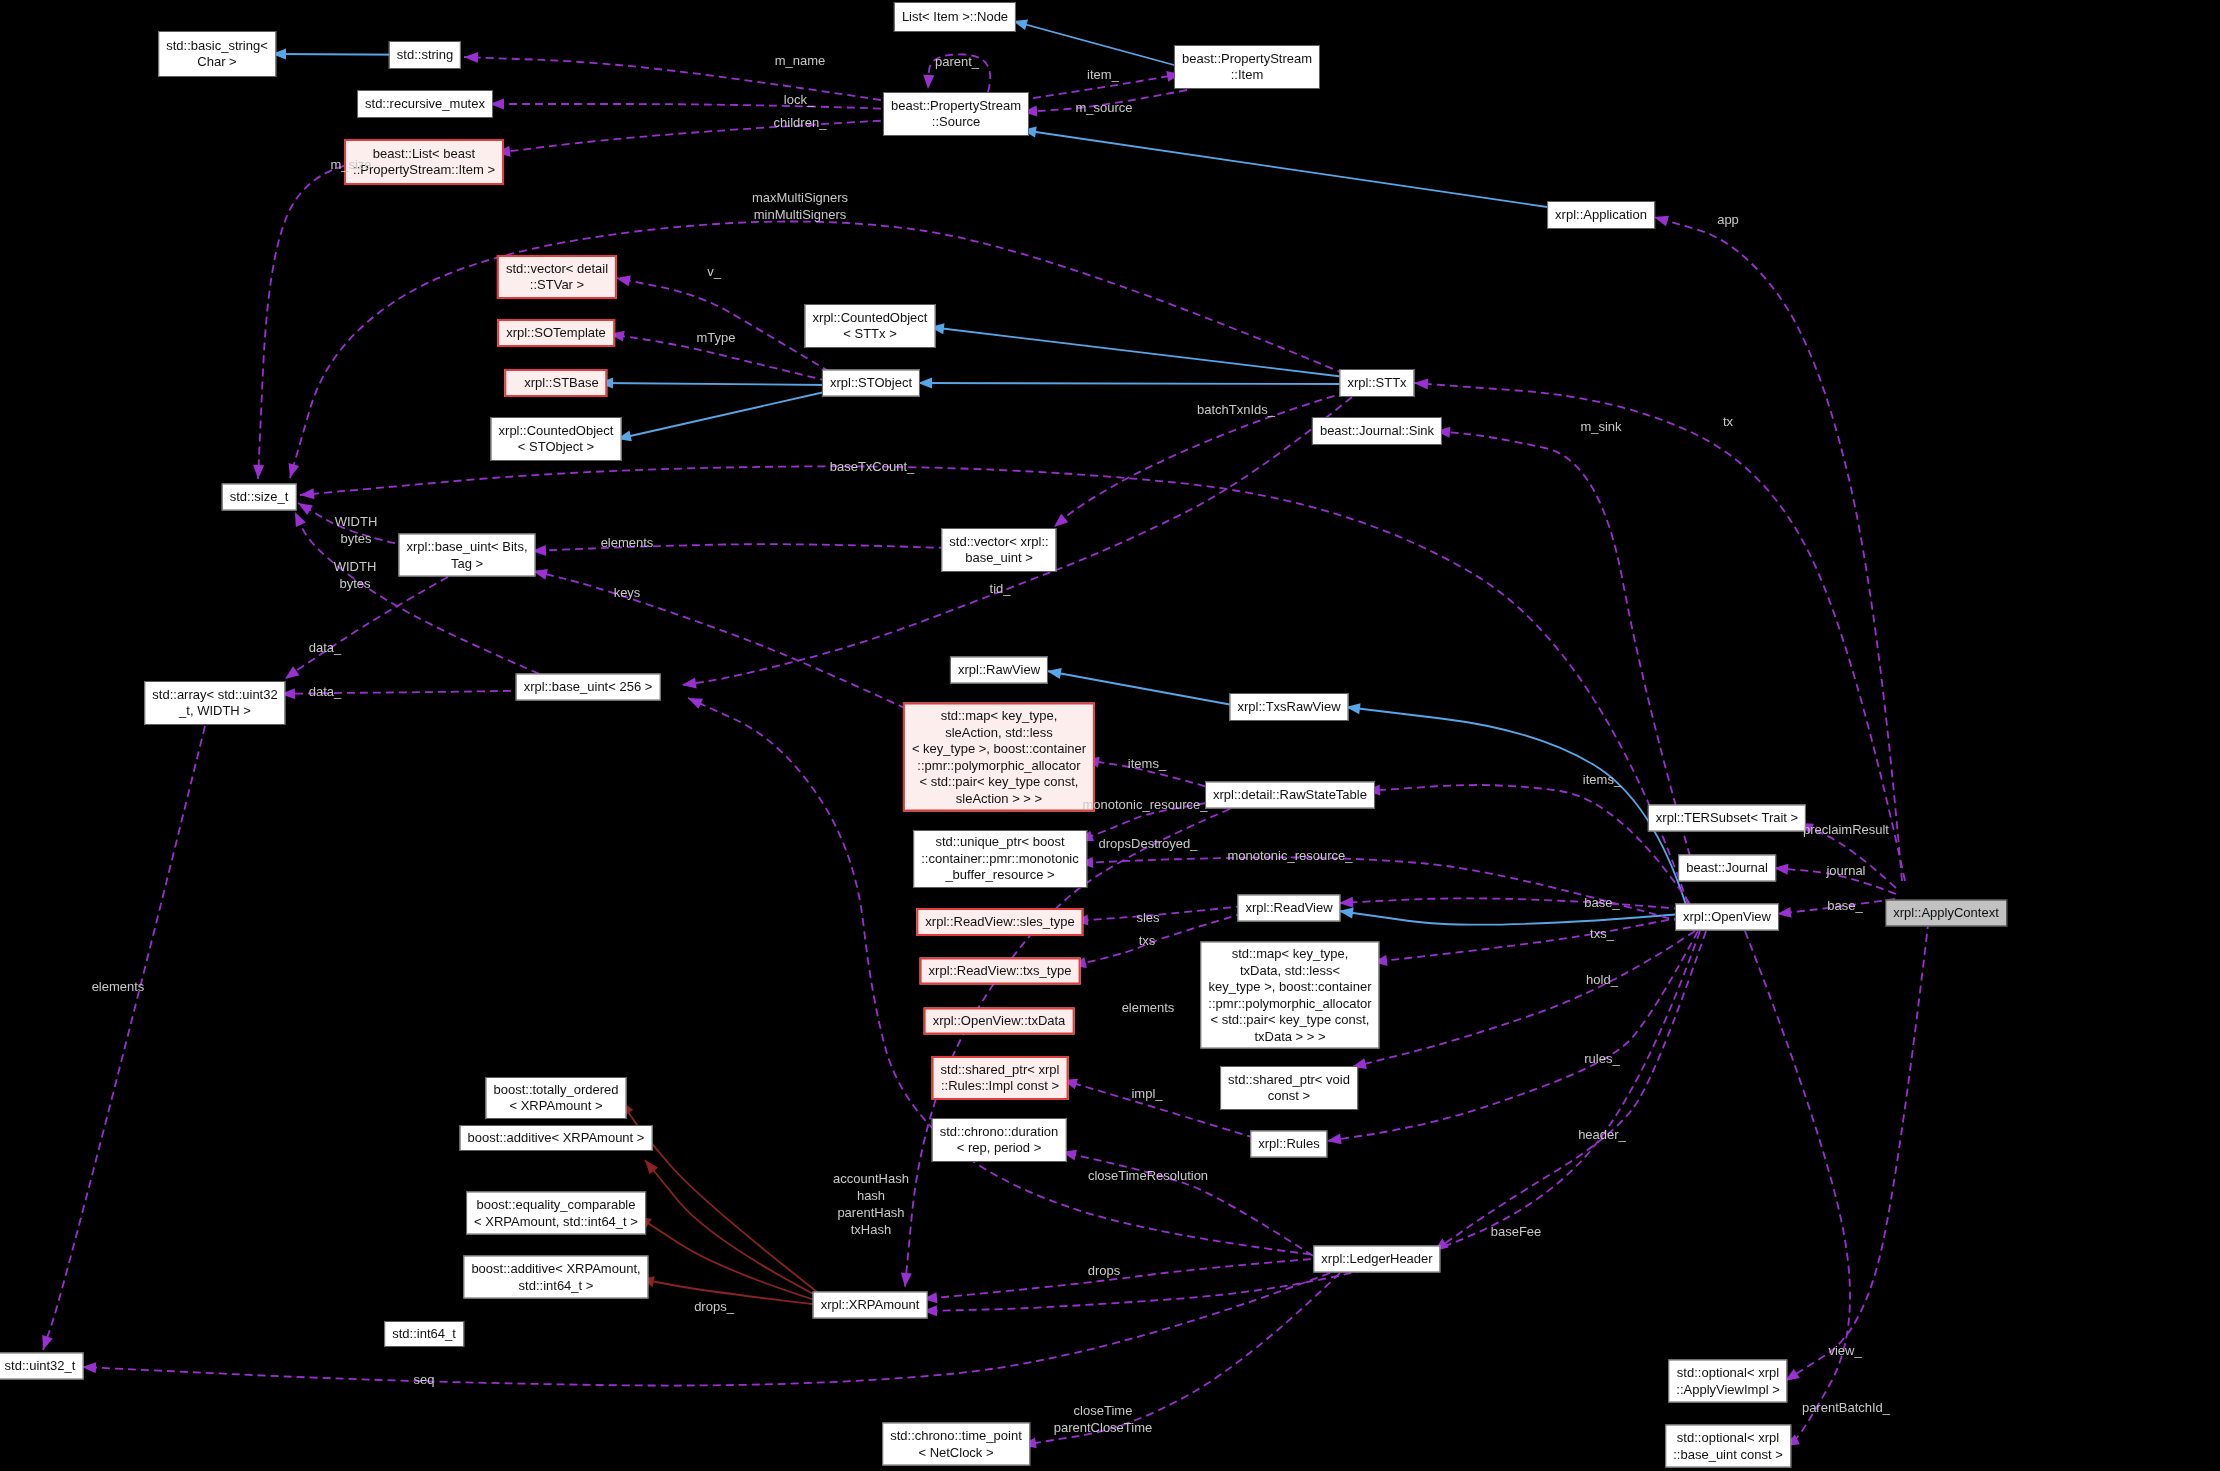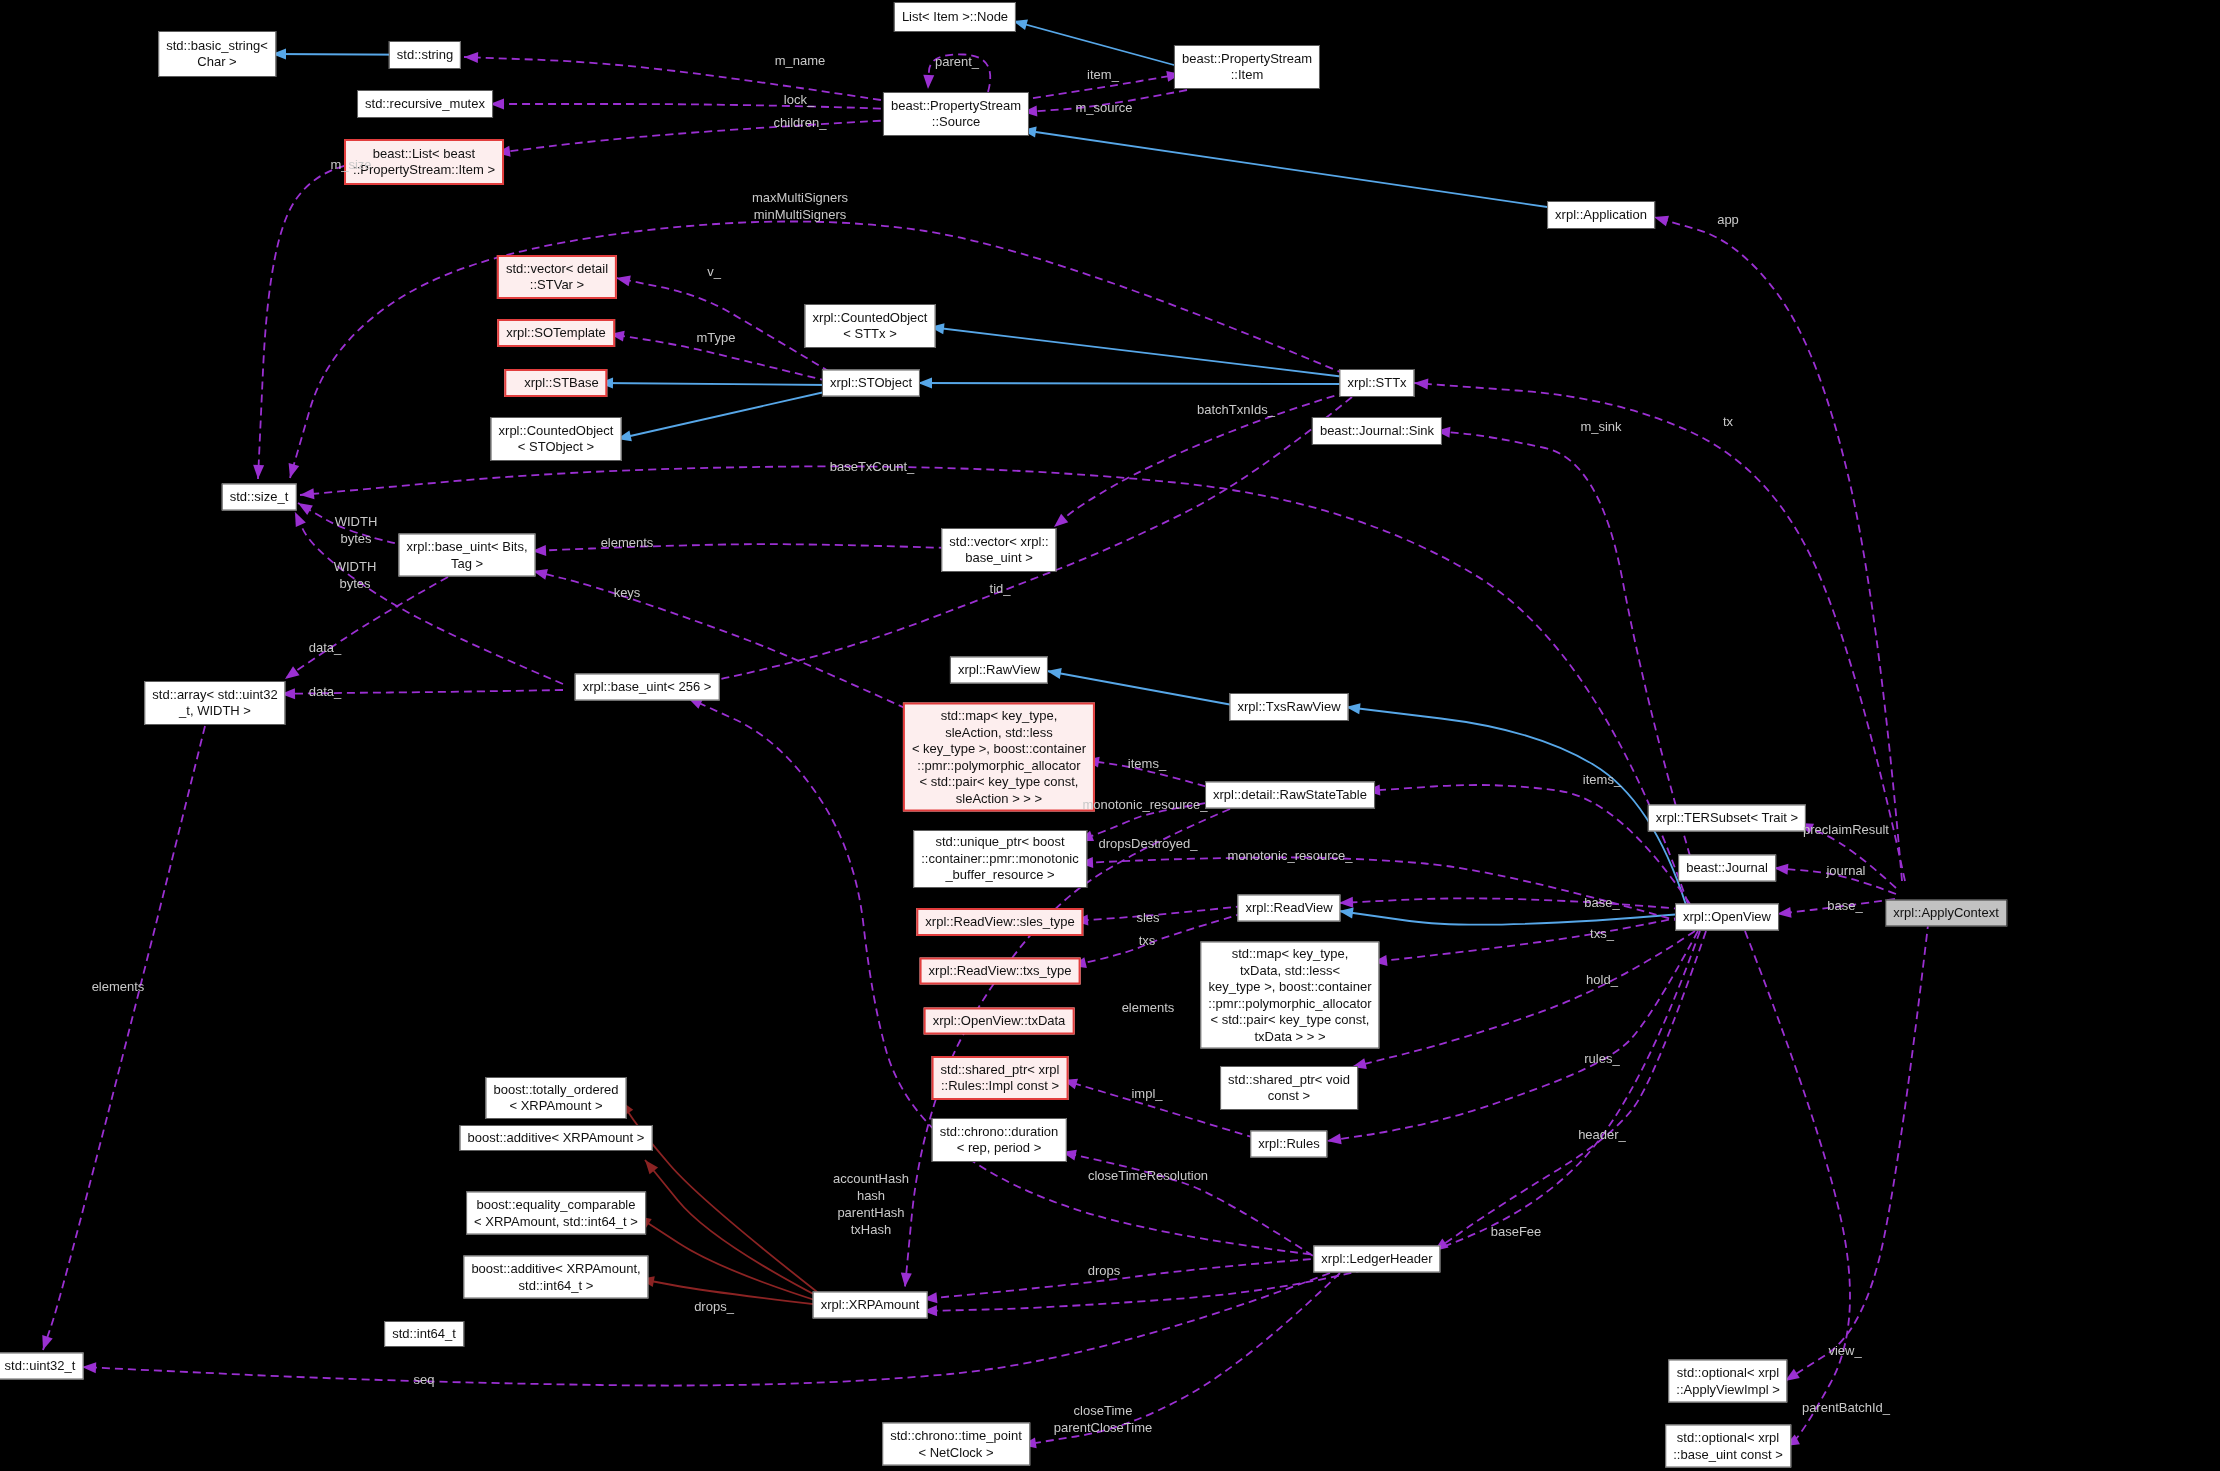--- a/index.html
+++ b/index.html
@@ -170,21 +170,21 @@
     <div class="node" style="left: 1377px; top: 431px; min-width: 108px; min-height: 28px;">beast::Journal::Sink</div>
     <div class="node" style="left: 259px; top: 497px; min-width: 68px; min-height: 27px;">std::size_t</div>
     <div class="node" style="left: 467px; top: 555px; min-width: 120px; min-height: 43px;">xrpl::base_uint&lt; Bits,
 Tag &gt;</div>
     <div class="node" style="left: 999px; top: 550px; min-width: 104px; min-height: 44px;">std::vector&lt; xrpl::
 base_uint &gt;</div>
     <div class="node" style="left: 999px; top: 670px; min-width: 86px; min-height: 27px;">xrpl::RawView</div>
     <div class="node" style="left: 1289px; top: 707px; min-width: 103px; min-height: 28px;">xrpl::TxsRawView</div>
     <div class="node" style="left: 215px; top: 703px; min-width: 122px; min-height: 44px;">std::array&lt; std::uint32
 _t, WIDTH &gt;</div>
-    <div class="node" style="left: 647px; top: 687px; min-width: 120px; min-height: 27px;">xrpl::base_uint&lt; 256 &gt;</div>
+    <div class="node" style="left: 588px; top: 687px; min-width: 120px; min-height: 27px;">xrpl::base_uint&lt; 256 &gt;</div>
     <div class="node red" style="left: 999px; top: 757px; min-width: 166px; min-height: 104px;">std::map&lt; key_type,
 sleAction, std::less
 &lt; key_type &gt;, boost::container
 ::pmr::polymorphic_allocator
 &lt; std::pair&lt; key_type const,
 sleAction &gt; &gt; &gt;</div>
     <div class="node" style="left: 1290px; top: 795px; min-width: 144px; min-height: 27px;">xrpl::detail::RawStateTable</div>
     <div class="node" style="left: 1000px; top: 859px; min-width: 150px; min-height: 58px;">std::unique_ptr&lt; boost
 ::container::pmr::monotonic
 _buffer_resource &gt;</div>

